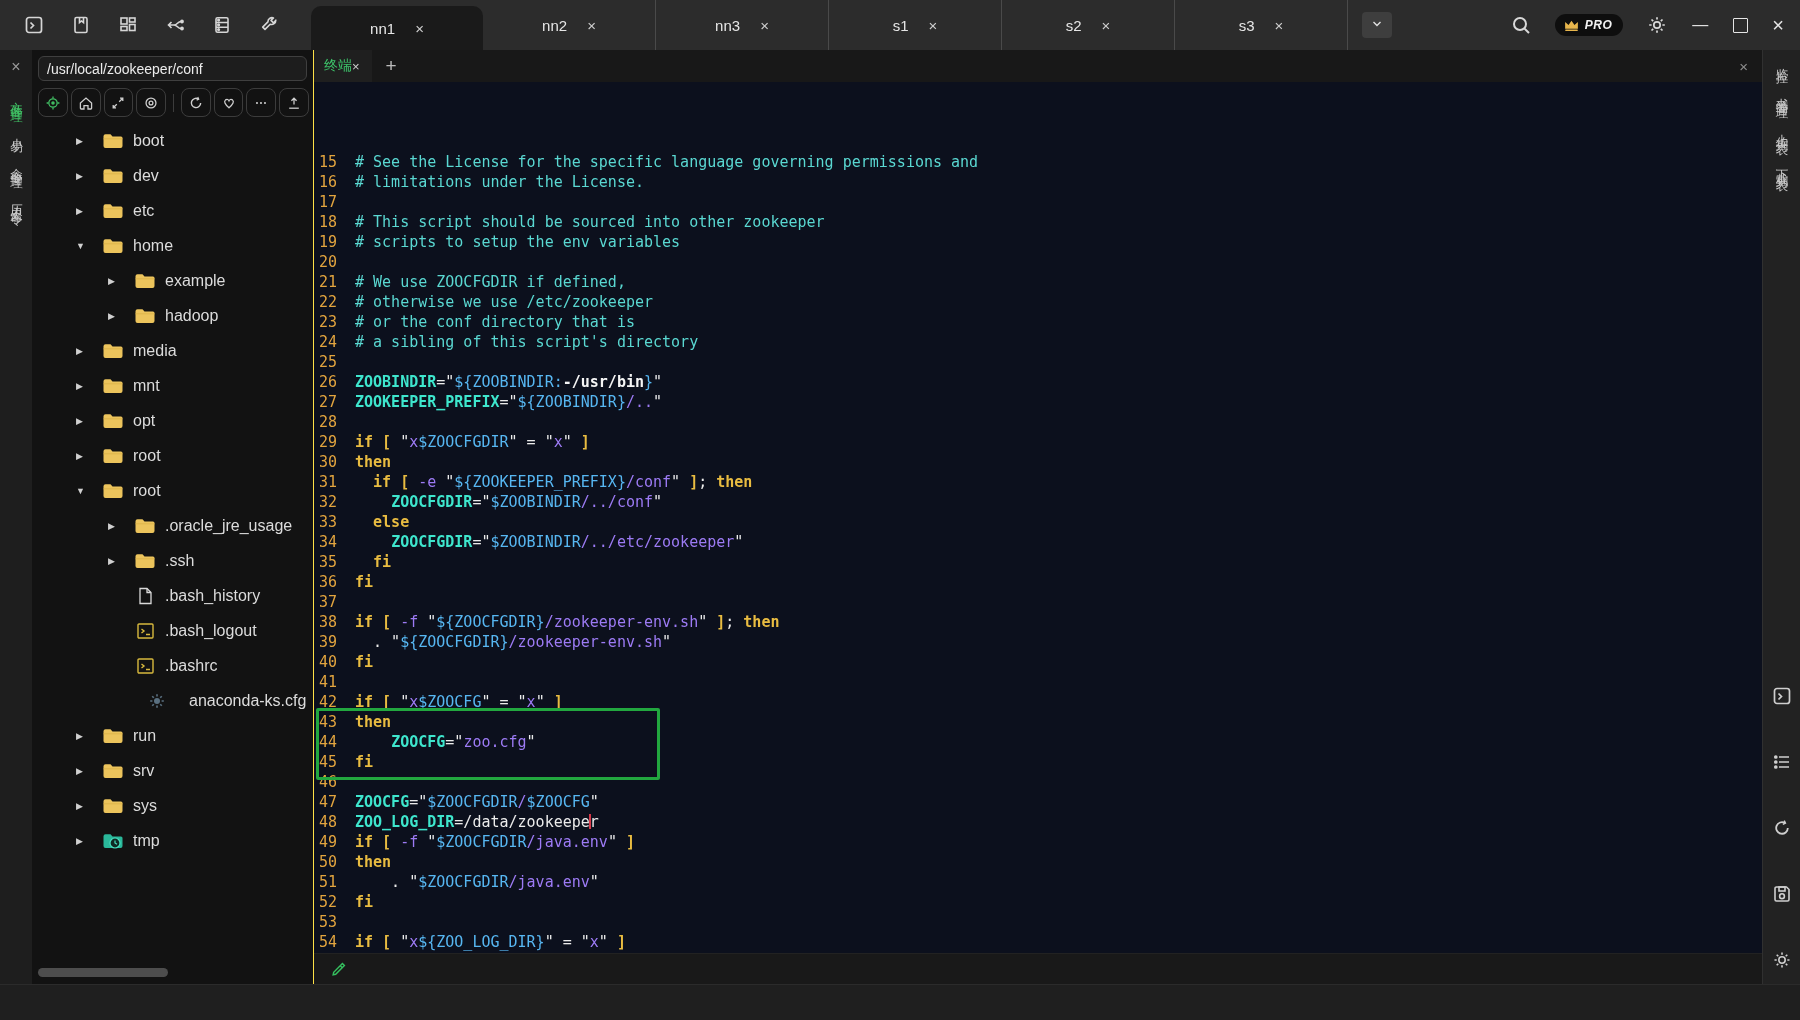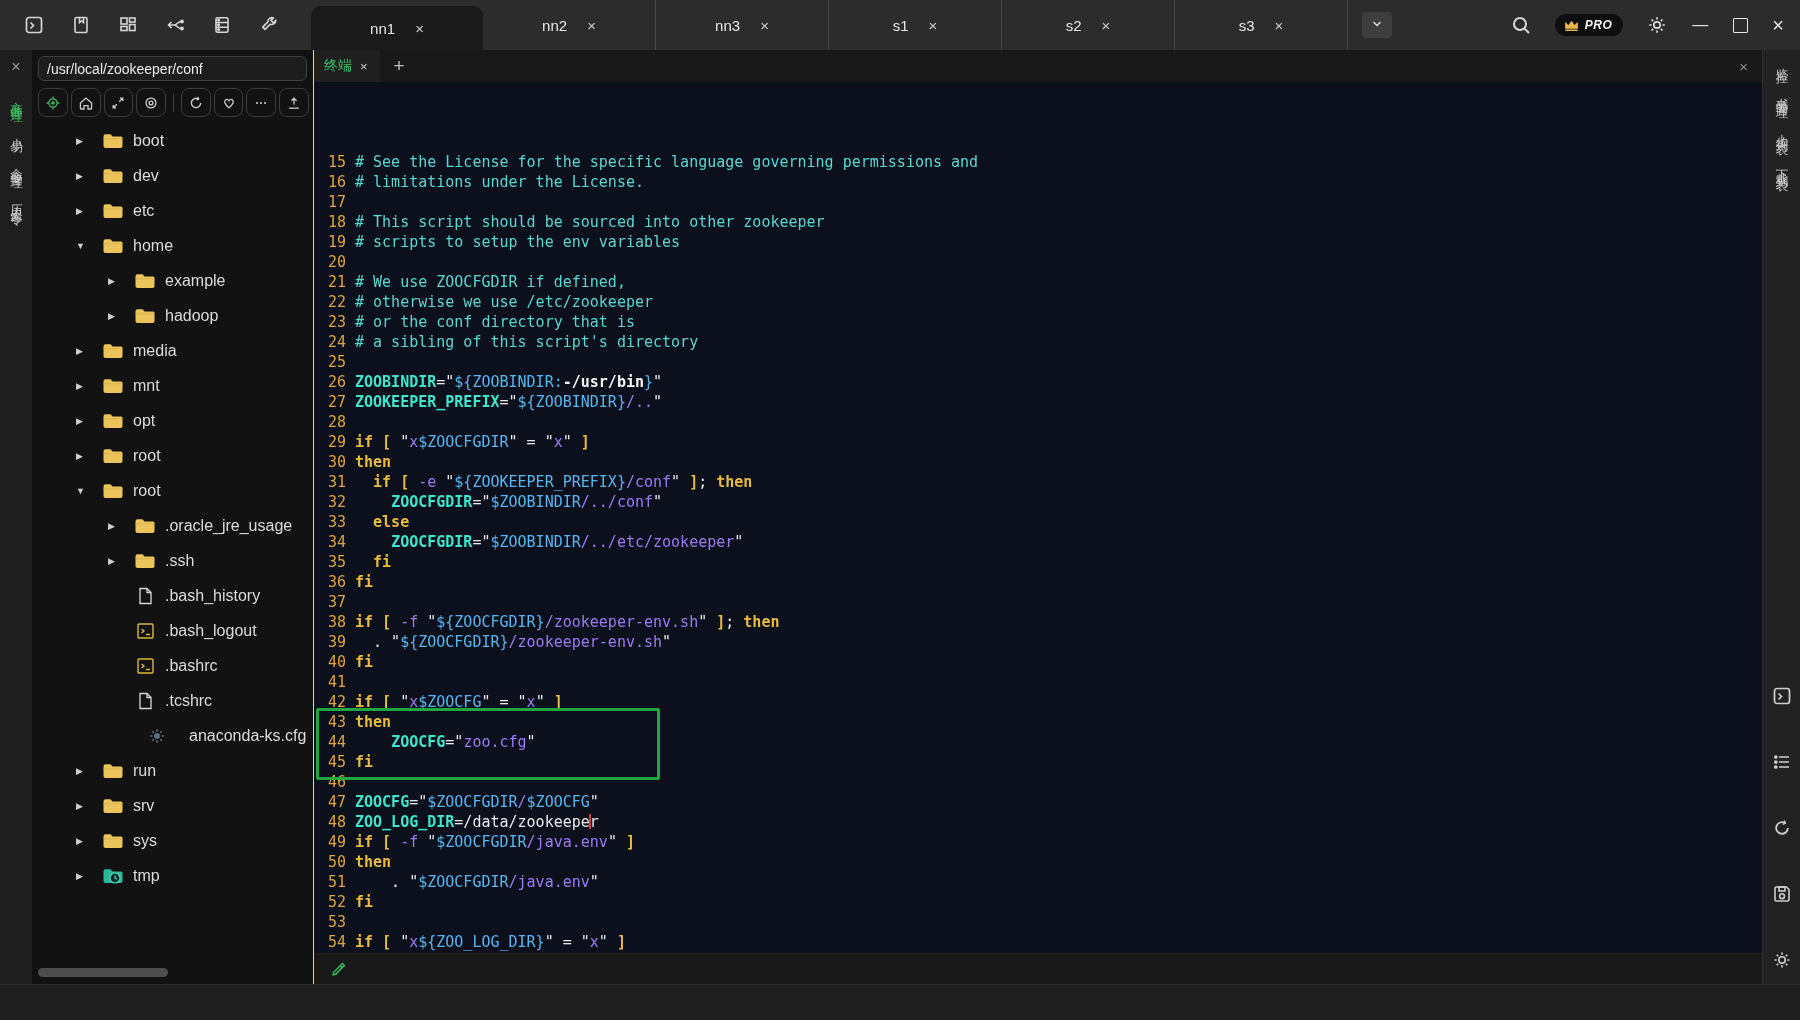--- a/index.html
+++ b/index.html
@@ -51,28 +51,28 @@
   .trow{height:35px;display:flex;align-items:center;color:#dcdcdc;font-size:16px;cursor:default;}
   .trow .arrow{width:26px;text-align:left;font-size:9px;color:#d0d0d0;flex:0 0 auto;}
   .trow .ticon{width:22px;height:18px;margin-right:9px;flex:0 0 auto;display:inline-flex;}
   .trow .ticon svg{width:22px;height:18px;}
   .hscroll{height:14px;position:relative;margin-bottom:4px;}
   .hthumb{position:absolute;left:6px;top:2px;width:130px;height:9px;border-radius:5px;background:#4d4d4d;}
 
   
   .terminal{flex:1 1 auto;display:flex;flex-direction:column;min-width:0;background:#0c101d;}
   .term-tabbar{height:32px;background:#181818;display:flex;align-items:center;flex:0 0 auto;}
-  .term-tab{height:32px;display:flex;align-items:center;gap:8px;padding:0 12px 0 10px;background:#1f1f1f;}
+  .term-tab{height:32px;display:flex;align-items:center;padding:0 12px 0 10px;background:#1f1f1f;}
   .term-tab-label{color:#3dc46a;font-size:14px;}
   .term-tab-x{color:#cfcfcf;font-size:13px;}
   .term-plus{color:#bdbdbd;font-size:19px;margin-left:14px;}
   .term-bar-x{margin-left:auto;color:#8d8d8d;font-size:15px;padding-right:14px;}
   .code{flex:1 1 auto;position:relative;font-family:"DejaVu Sans Mono",monospace;font-size:15px;line-height:20px;padding-top:10px;white-space:pre;overflow:hidden;}
   .row{height:20px;padding-left:5px;}
-  .ln{display:inline-block;width:27px;text-align:right;margin-right:9px;color:#e2a43f;}
+  .ln{display:inline-block;width:27px;margin-right:9px;color:#e2a43f;}
   .cm{color:#5ad8d2;}
   .kw{color:#e9bc41;font-weight:700;}
   .vr{color:#3ee6cd;font-weight:700;}
   .dr{color:#57b7f2;}
   .st{color:#9d7bf5;}
   .pl{color:#ececec;}
   .pb{color:#f5f5f5;font-weight:700;}
   .cur{display:inline-block;width:2px;height:15px;background:#d8394a;vertical-align:-2px;margin:0 -1px;}
   .hl-box{position:absolute;left:2px;top:626px;width:338px;height:66px;border:3px solid #22a73f;border-radius:2px;pointer-events:none;}
   .pen-strip{height:30px;background:#191919;border-top:1px solid #222;display:flex;align-items:center;padding-left:16px;flex:0 0 auto;}
@@ -432,30 +432,20 @@
           </div>
           <div class="trow" style="padding-left: 76px;">
             <span class="arrow"></span>
             <span class="ticon">
               <svg viewBox="0 0 22 18" fill="none" stroke="#d8b93e" stroke-width="1.4">
                 <rect x="4" y="2" width="15" height="14" rx="1"></rect>
                 <path d="M7.5 7l2.5 2-2.5 2M12 12.5h4"></path>
               </svg>
             </span>
             <span>.bashrc</span>
-          </div>
-          <div class="trow" style="padding-left: 76px;">
-            <span class="arrow"></span>
-            <span class="ticon">
-              <svg viewBox="0 0 22 18" fill="none" stroke="#d9d9d9" stroke-width="1.3">
-                <path d="M6 1.5h7l4 4V16.5H6z"></path>
-                <path d="M13 1.5v4h4"></path>
-              </svg>
-            </span>
-            <span>.tcshrc</span>
           </div>
           <div class="trow" style="padding-left: 76px; gap: 12px;">
             <span class="arrow"></span>
             <span class="ticon">
               <svg viewBox="0 0 22 18" fill="none" stroke="#5a7080" stroke-width="1.6">
                 <circle cx="11" cy="9" r="3" fill="#5a7080" stroke="none"></circle>
                 <path d="M11 2.2v2.2M11 13.6v2.2M4.2 9h2.2M15.6 9h2.2M6.2 4.2l1.6 1.6M14.2 12.2l1.6 1.6M15.8 4.2l-1.6 1.6M7.8 12.2l-1.6 1.6"></path>
               </svg>
             </span>
             <span>anaconda-ks.cfg</span>

